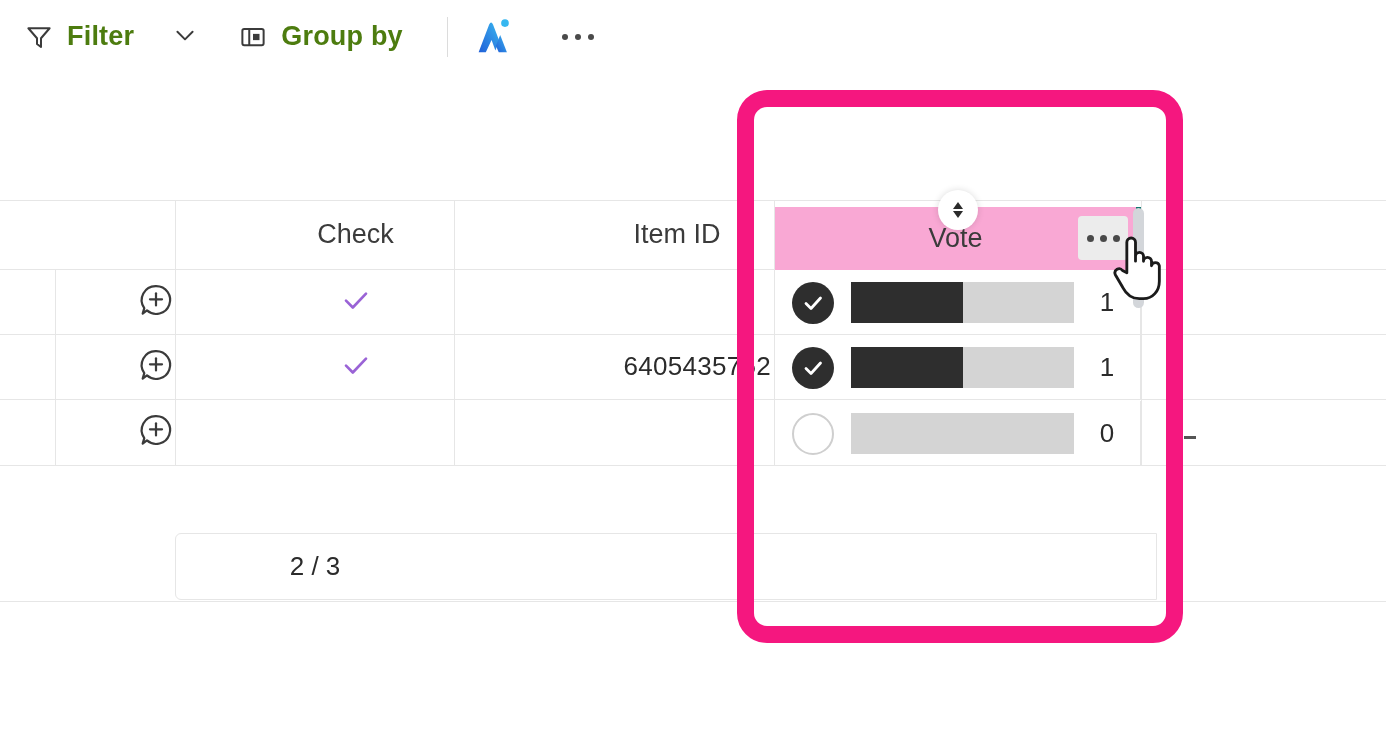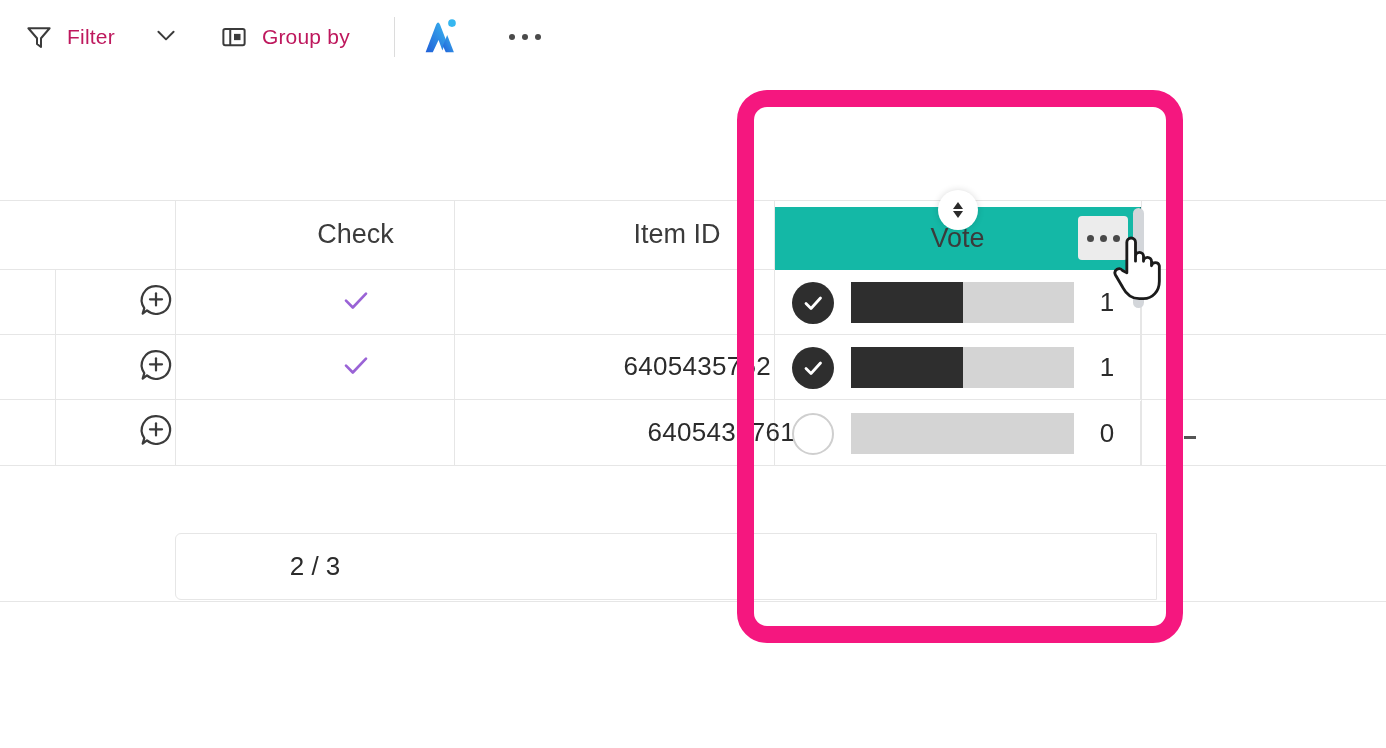--- a/index.html
+++ b/index.html
@@ -34,24 +34,24 @@
     align-items: center;
     gap: 13px;
     padding: 6px 10px;
     margin-right: 26px;
     border-radius: 6px;
     cursor: pointer;
     user-select: none;
     margin-top: -72px;
   }
   .tool-btn .label {
-    font-size: 21px;
-    color: #be185d;
+    font-size: 27px;
+    color: #4d7c0f;
     letter-spacing: .2px;
-    font-weight: 400;
+    font-weight: 700;
   }
   .tool-icon { display: flex; align-items: center; justify-content: center; }
   .chev {
     margin-left: 2px;
     margin-right: 30px;
     margin-top: -72px;
     cursor: pointer;
   }
   .tool-divider {
     width: 1px;
@@ -120,23 +120,23 @@
   }
   .check-mark { color: #9a63d6; }
 
   
   .vote-col-header {
     position: absolute;
     left: 775px;
     top: 207px;
     width: 366px;
     height: 63px;
-    background: #14b8a6;
-    box-sizing: border-box;
-    border-right: 1px solid #0f766e;
+    background: #f9a8d4;
+    box-sizing: border-box;
+    border-right: 5px solid #0f766e;
   }
   .vote-header-label {
     position: absolute;
     left: 0; right: 0;
     top: 16px;
     text-align: center;
     font-size: 27px;
     color: #3b3b3b;
   }
   .resize-badge {
@@ -416,23 +416,20 @@
       <svg width="38" height="38" viewBox="0 0 24 24" fill="none" stroke="#3b3b3b" stroke-width="1.4" stroke-linecap="round" stroke-linejoin="round">
         <path d="M12 3.2 A8.8 8.8 0 1 1 6.3 18.6 L3.6 20.6 L4.6 17.1 A8.8 8.8 0 0 1 12 3.2 Z"></path>
         <line x1="12" y1="7.8" x2="12" y2="15.4"></line>
         <line x1="8.2" y1="11.6" x2="15.8" y2="11.6"></line>
       </svg>
     </span>
   </div>
   <div class="cell center" style="left:175px; top:199px; width:279px; height:66px;">
     <span class="check-mark"></span>
   </div>
-  <div class="cell right" style="left:454px; top:199px; width:300px; height:66px;">
-    <span class="id-text">6405435761</span>
-  </div>
 
   <div class="partial-dash"></div>
 </div>
 
 <div class="vote-col-header">
   <div class="vote-header-label">Vote</div>
 </div>
 
 <div class="resize-badge">
   <svg width="18" height="22" viewBox="0 0 18 22">

